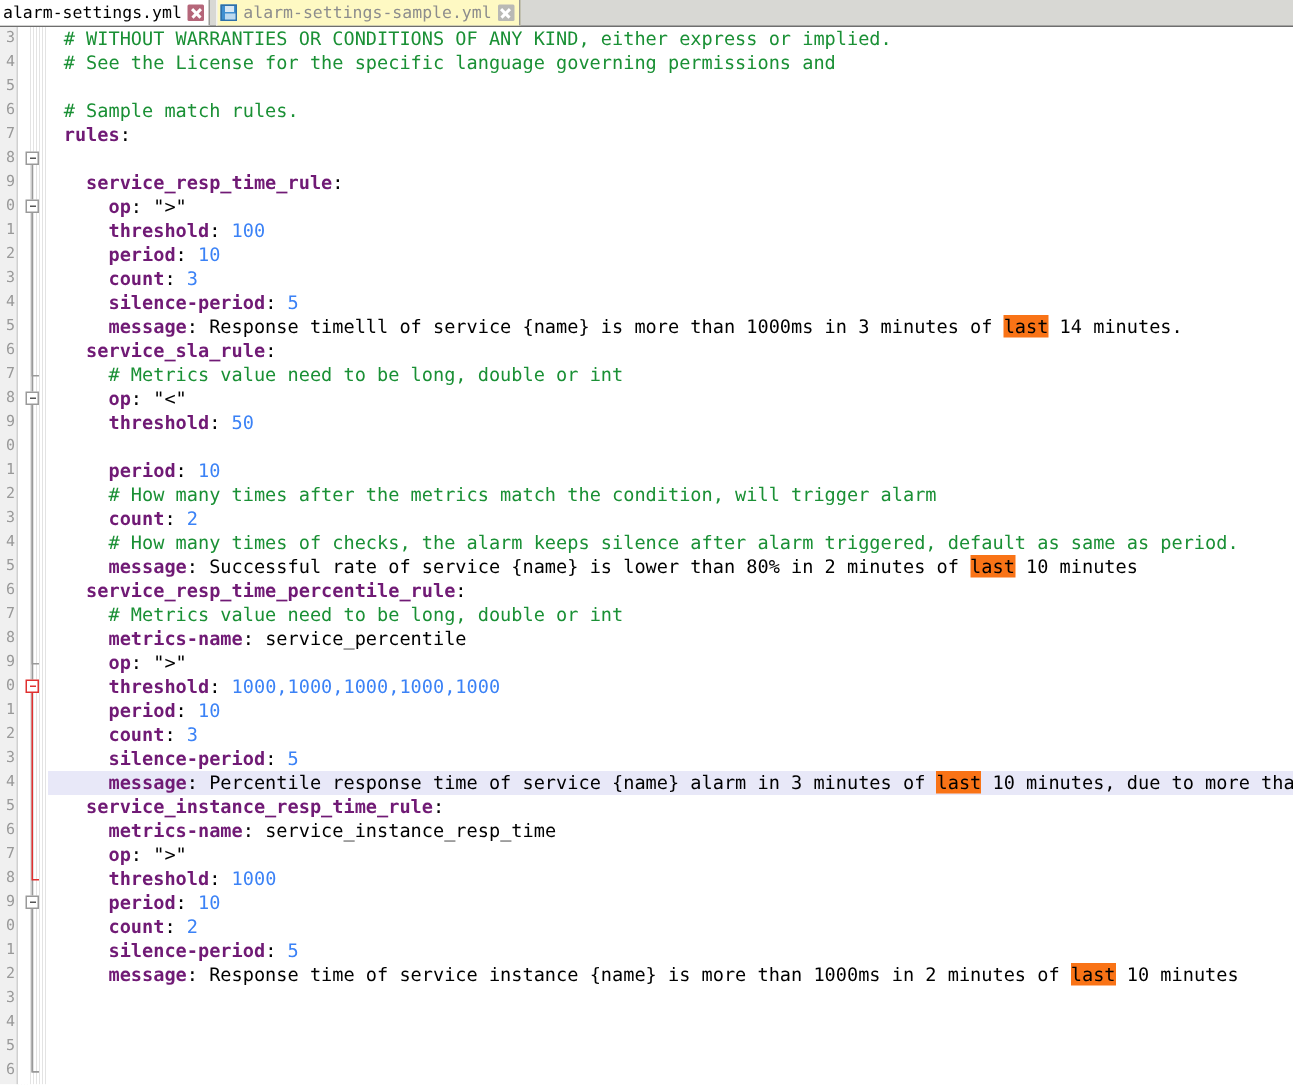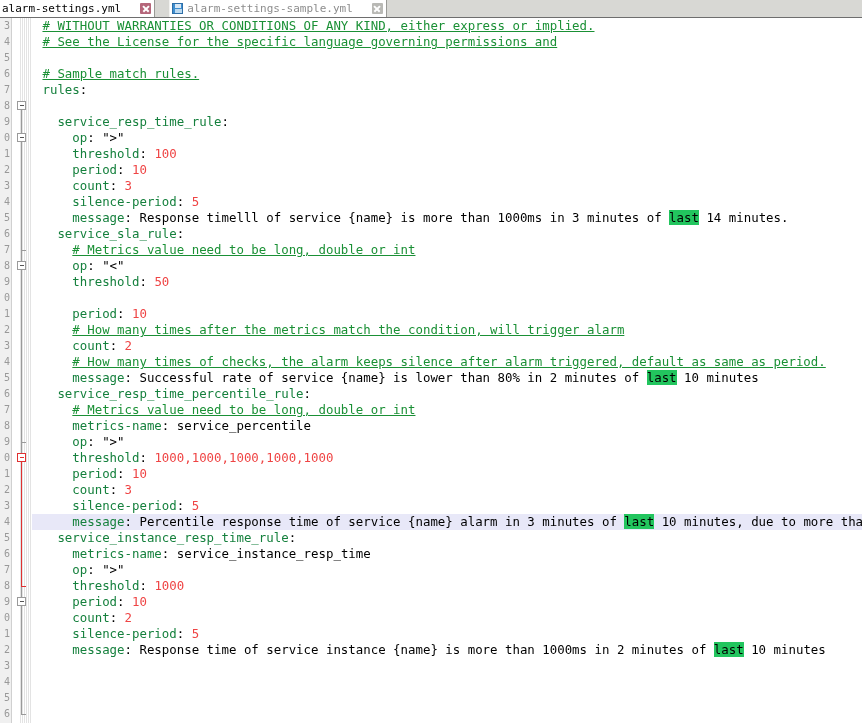--- a/index.html
+++ b/index.html
@@ -30,27 +30,27 @@
     white-space:nowrap;
   }
   .tab.active{
     background:#ffffff;
     color:#000000;
     margin-left:-4px;
     padding-left:6px;
     border-right:1px solid #9a9a96;
   }
   .tab.inactive{
-    background:#ffffff;
+    background:#fef9c3;
     color:#8d8d8d;
     border-left:1px solid #f2f2f0;
     border-right:1px solid #9a9a96;
-    margin-left:14px;
-  }
-  .tab-label{padding-right:19px;letter-spacing:0px;}
+    margin-left:4px;
+  }
+  .tab-label{padding-right:4px;letter-spacing:0px;}
   .tab-close{
     width:11px;height:11px;min-width:11px;
     display:inline-block;position:relative;
     border-radius:1px;
   }
   .tab-close.red{background:#b5667a;}
   .tab-close.grey{background:#b9b9b5;}
   .tab-close::before,.tab-close::after{
     content:"";position:absolute;left:1.5px;top:4.5px;
     width:8px;height:1.6px;background:#ffffff;
@@ -107,25 +107,25 @@
     height:16px;line-height:16px;
     font-family:"DejaVu Sans Mono","Liberation Mono",monospace;
     font-size:12.4px;
     white-space:pre;
     color:#000000;
     padding-left:3px;
     box-sizing:border-box;
     letter-spacing:0px;
   }
   .line.current{background:#e8e8f8;}
-  .cm{color:#1a9035;text-decoration:underline;}
-  .key{color:#15803d;font-weight:normal;}
-  .num{color:#ef4444;margin-top:38px;}
+  .cm{color:#1a9035;}
+  .key{color:#701a75;font-weight:bold;}
+  .num{color:#3b82f6;margin-top:38px;}
   .txt{color:#000000;}
-  .hl{background:#22c55e;}
+  .hl{background:#f97316;}
 
   
   .fold-box{
     position:absolute;width:9px;height:9px;
     border:1px solid #9a9a9a;background:#ffffff;
     box-sizing:border-box;left:5px;
   }
   .fold-box::before{
     content:"";position:absolute;left:1.5px;top:3px;width:4px;height:1px;background:#555;
   }

